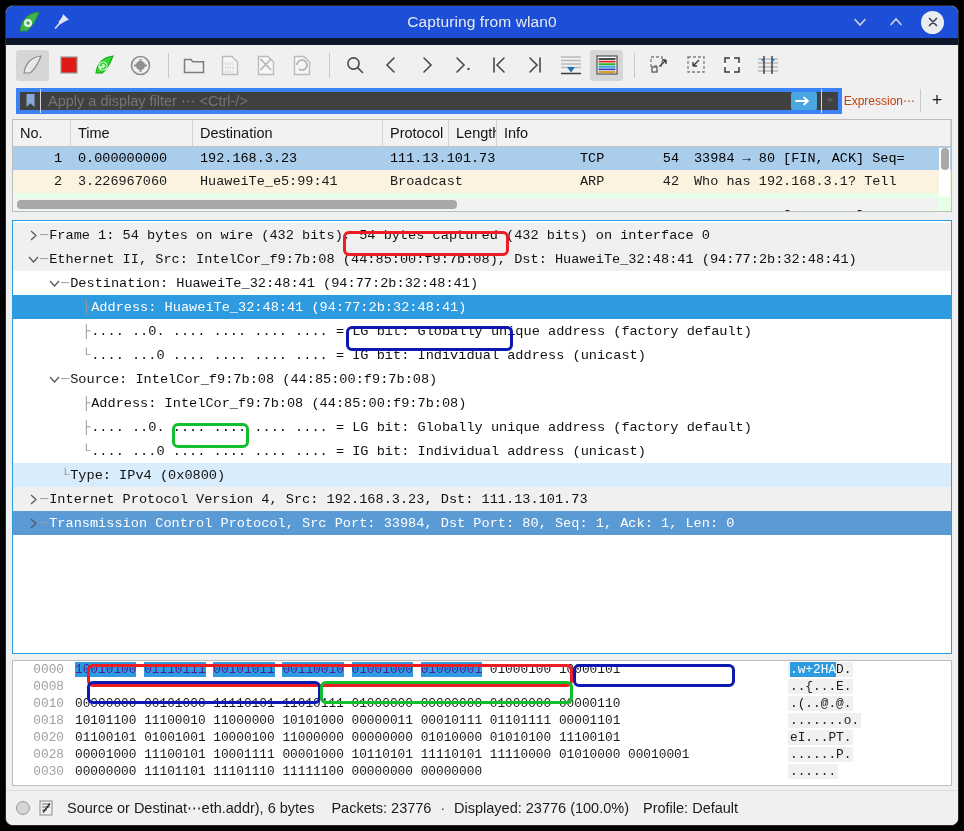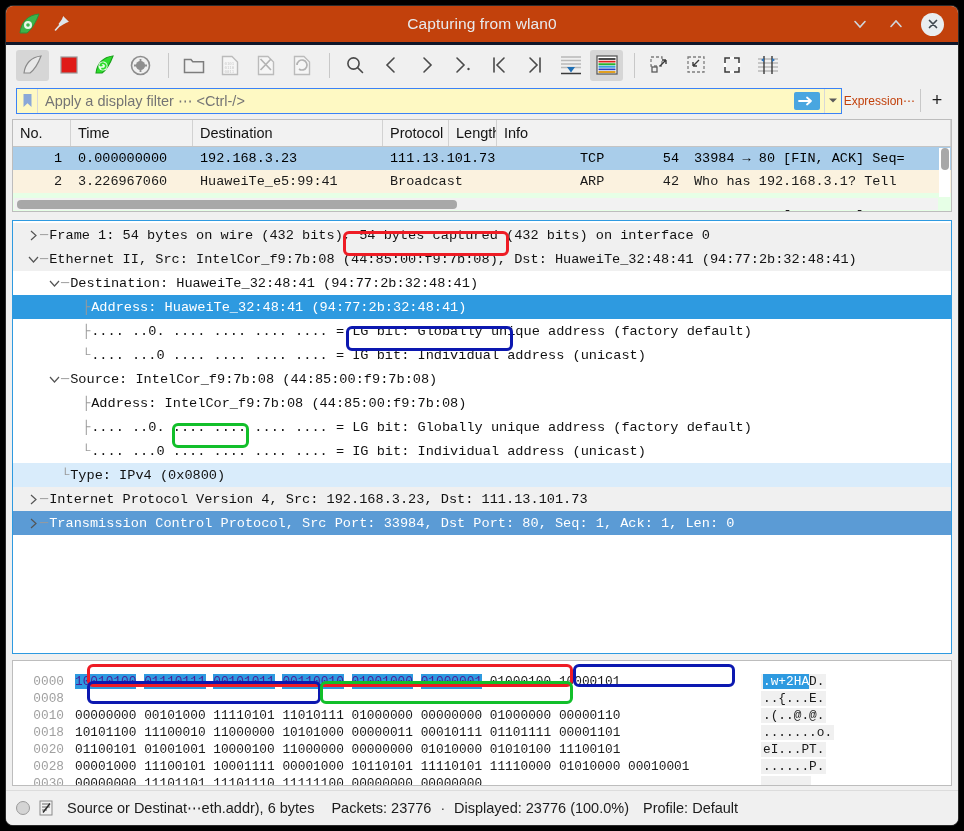--- a/index.html
+++ b/index.html
@@ -22,26 +22,26 @@
     border-radius: 7px;
     overflow: hidden;
     display: flex;
     flex-direction: column;
     box-shadow: 0 0 0 1px #2b2b2b;
   }
 
   
   .titlebar {
     height: 39px;
-    background: #c2410c;
+    background: #1d4ed8;
     display: flex;
     align-items: center;
     flex: 0 0 auto;
     position: relative;
-    border-bottom: 3px solid #0f172a;
+    border-bottom: 7px solid #0f172a;
   }
   .tb-left { display: flex; align-items: center; padding-left: 12px; gap: 10px; }
   .sharkfin { width: 24px; height: 22px; position: relative; }
   .pin-icon { width: 18px; height: 18px; position: relative; }
   .tb-title {
     position: absolute; left: 0; right: 0; text-align: center;
     color: #e8ebee; font-size: 15.5px; letter-spacing: .1px;
     pointer-events: none;
   }
   .tb-right {
@@ -88,21 +88,21 @@
   .tsep { width: 1px; height: 25px; background: #c8c8c8; margin: 0 8px; }
 
   
   .filterbar {
     height: 31px; display: flex; align-items: stretch;
     padding: 0 8px 0 10px; gap: 0; flex: 0 0 auto;
     background: #f0f0f0;
   }
   .filter-field {
     flex: 1 1 auto; display: flex; align-items: center;
-    background: #fef9c3; border: 1px solid #3b82f6;
+    background: #404040; border: 4px solid #3b82f6;
     height: 26px; align-self: center;
   }
   .bookmark-btn {
     width: 20px; height: 24px; margin: 0 0 0 1px;
     border-right: 1px solid #d8d8d8;
     display: flex; align-items: center; justify-content: center;
   }
   .filter-input {
     flex: 1; border: none; outline: none; background: transparent;
     font-size: 14.5px; color: #8a8a8a; padding-left: 7px;
@@ -230,21 +230,21 @@
   .hex-row {
     height: 17px; display: flex; align-items: center;
     font-family: "Liberation Mono", monospace;
     font-size: 12.8px; white-space: nowrap;
     letter-spacing: 0px;
   }
   .hex-off { color: #a0a0a0; width: 62px; text-align: right; padding-right: 11px; }
   .hex-bytes { color: #1a1a1a; }
   .hb { display: inline-block; }
   .hb.hl { background: #2e9ae0; color: #4c1d95; }
-  .hex-ascii { color: #1a1a1a; margin-left: 3px; background: #f0f0f0; padding: 0 2px; }
+  .hex-ascii { color: #1a1a1a; margin-left: 30px; background: #f0f0f0; padding: 0 2px; }
   .ha.hl { background: #2e9ae0; color: #fff; }
 
   
   .statusbar {
     height: 35px; display: flex; align-items: center;
     background: #f0f0f0; flex: 0 0 auto;
     padding-left: 10px; gap: 0;
     border-top: 1px solid #dcdcdc;
     margin-top: 4px;
   }
@@ -643,21 +643,21 @@
             <span class="dtxt">Transmission Control Protocol, Src Port: 33984, Dst Port: 80, Seq: 1, Ack: 1, Len: 0</span>
           </div>
         </div>
 
     <div class="annot red" style="left:330px; top:10px;  width:166px; height:25px;"></div>
     <div class="annot blue" style="left:333px; top:105px; width:167px; height:25px;"></div>
     <div class="annot green" style="left:159px; top:202px; width:77px;  height:25px;"></div>
   </div>
 
   <div class="hex-pane">
-    <div id="hexrows" style="padding-top:12px">
+    <div id="hexrows" style="padding-top:0">
           <div class="hex-row" style="position: relative;">
             <span class="hex-off">0000</span>
             <span class="hex-bytes"><span class="hb hl">10010100</span> <span class="hb hl">01110111</span> <span class="hb hl">00101011</span> <span class="hb hl">00110010</span> <span class="hb hl">01001000</span> <span class="hb hl">01000001</span> <span class="hb">01000100</span> <span class="hb">10000101</span></span>
             <span class="hex-ascii" style="position: absolute; left: 745px;"><span class="ha hl">.w+2HA</span><span>D.</span></span>
           </div>
           <div class="hex-row" style="position: relative;">
             <span class="hex-off">0008</span>
             <span class="hex-ascii" style="position: absolute; left: 745px;">..{...E.</span>
           </div>
           <div class="hex-row" style="position: relative;">

